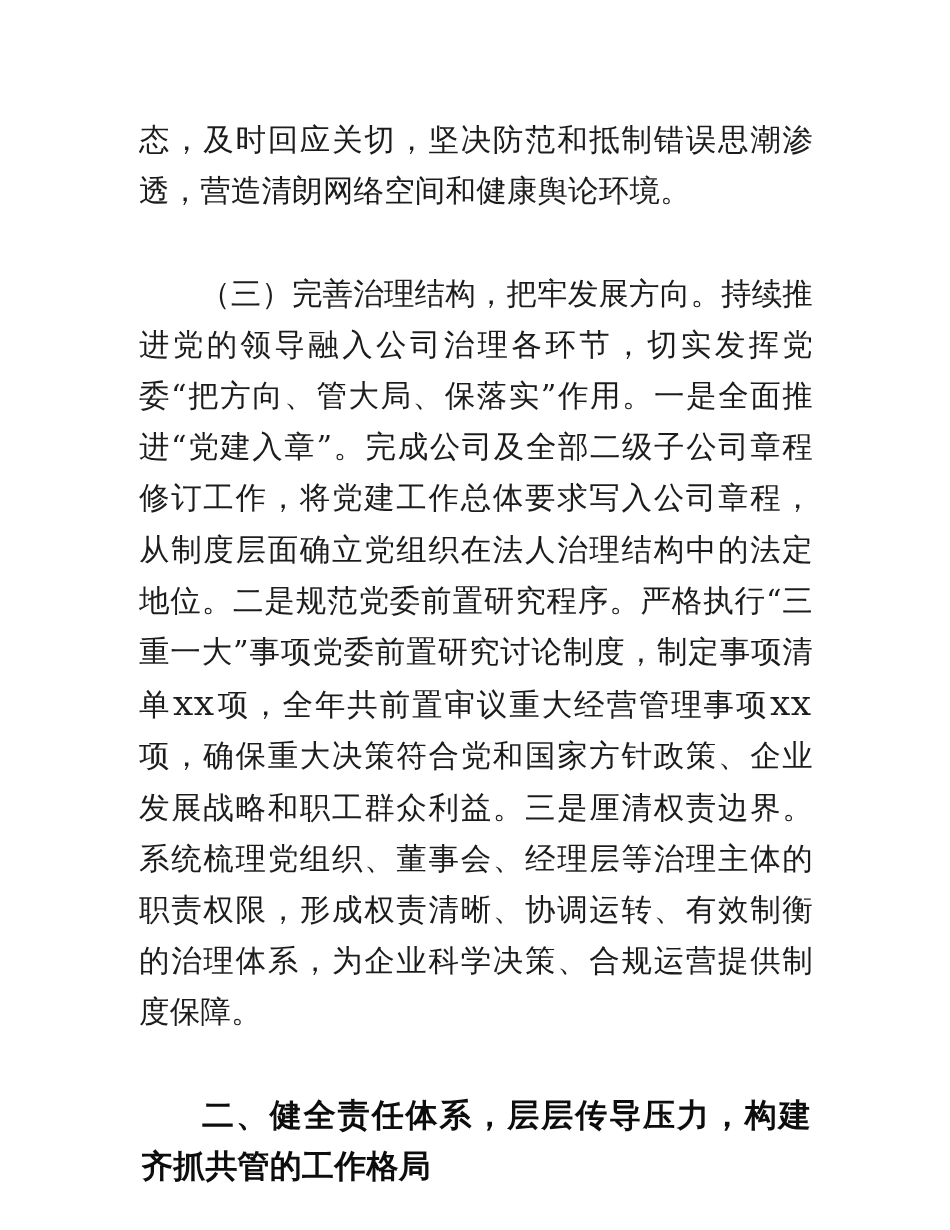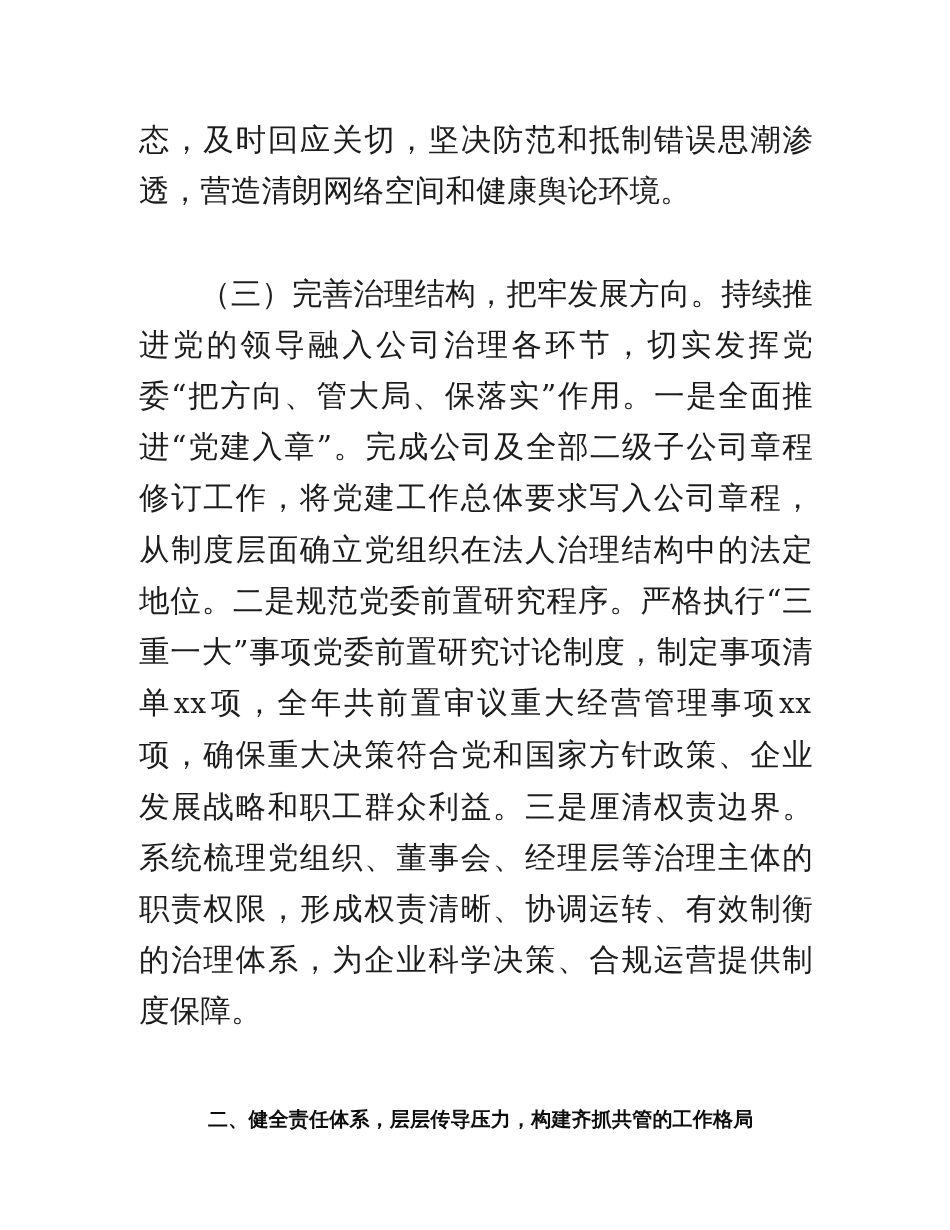--- a/index.html
+++ b/index.html
@@ -50,36 +50,36 @@
     height: 51.2px;
   }
   .gap-heading-before {
     height: 50px;
   }
   .gap-heading-after {
     height: 48px;
   }
   
   .heading2 {
-    font-family: Liberation Mono, monospace;
-    font-size: 20px;
+    font-family: Liberation Sans, sans-serif;
+    font-size: 32px;
     line-height: 51.2px;
     font-weight: 700;
     color: #0d0d0d;
     text-align: justify;
     text-justify: inter-character;
     text-align-last: left;
     text-indent: 61px;
-    margin: 8px;
+    margin: 2px;
     letter-spacing: 0.2px;
   }
   
   .latin {
     font-family: "DejaVu Serif", "Liberation Serif", serif;
-    font-size: 28px;
+    font-size: 36px;
     letter-spacing: 0.5px;
     padding: 0 1.5px;
   }
 </style>
 </head>
 <body>
 
 <div class="page">
   <div class="text-column">
 

